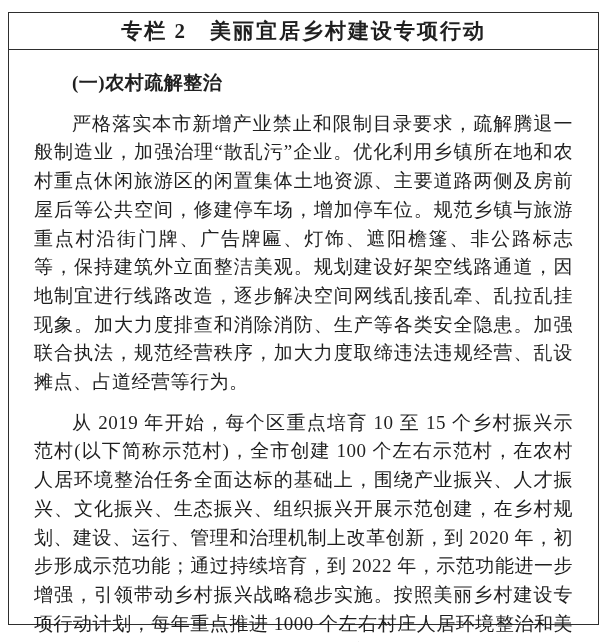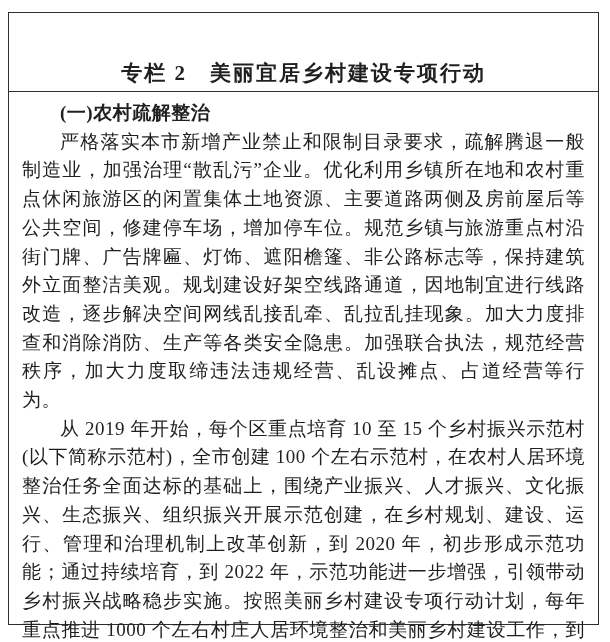--- a/index.html
+++ b/index.html
@@ -36,32 +36,31 @@
   .panel-title {
     height: 37px;
     line-height: 37px;
     text-align: center;
     font-weight: bold;
     font-size: 21px;
     letter-spacing: 2px;
     border-bottom: 1px solid var(--line);
     white-space: nowrap;
     overflow: hidden;
-    margin-top: 42px;
   }
   .panel-body {
     padding: 7px 13px 0 13px;
     font-size: 19px;
     line-height: 28.7px;
     text-align: justify;
     text-align-last: left;
     letter-spacing: 0.5px;
   }
   .panel-body p {
-    margin: 0;
+    margin: 12px;
     text-indent: 2em;
   }
   .sec-heading {
     font-weight: bold;
   }
 </style>
 </head>
 <body>
 
 <div class="page">

